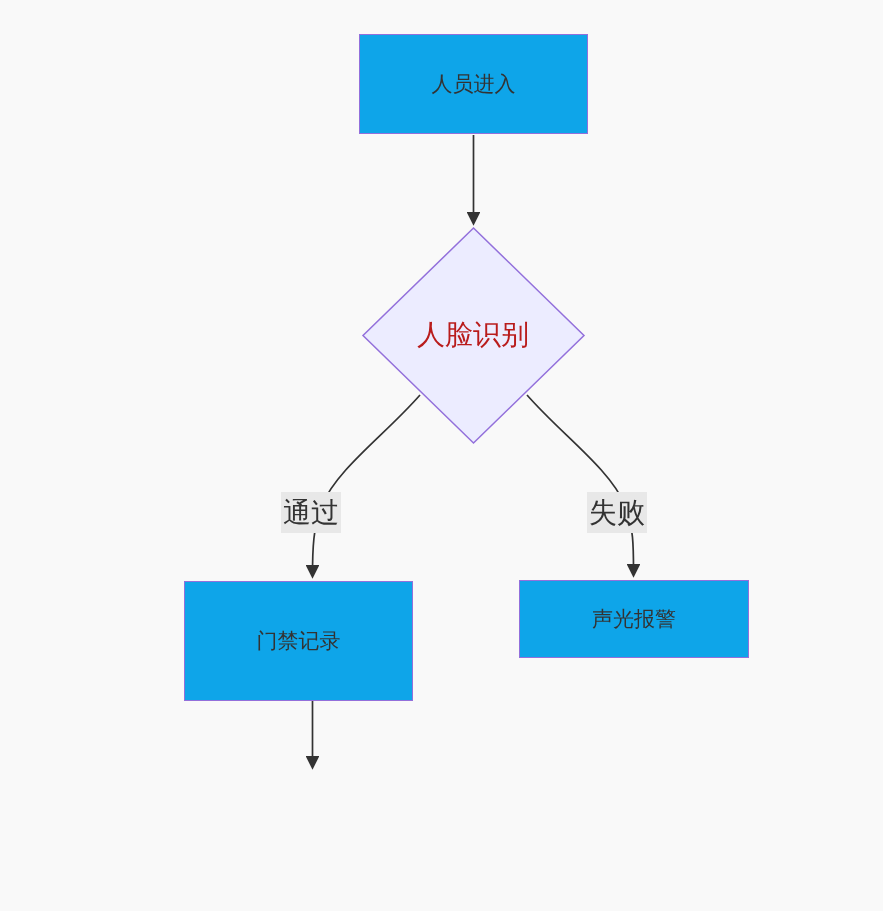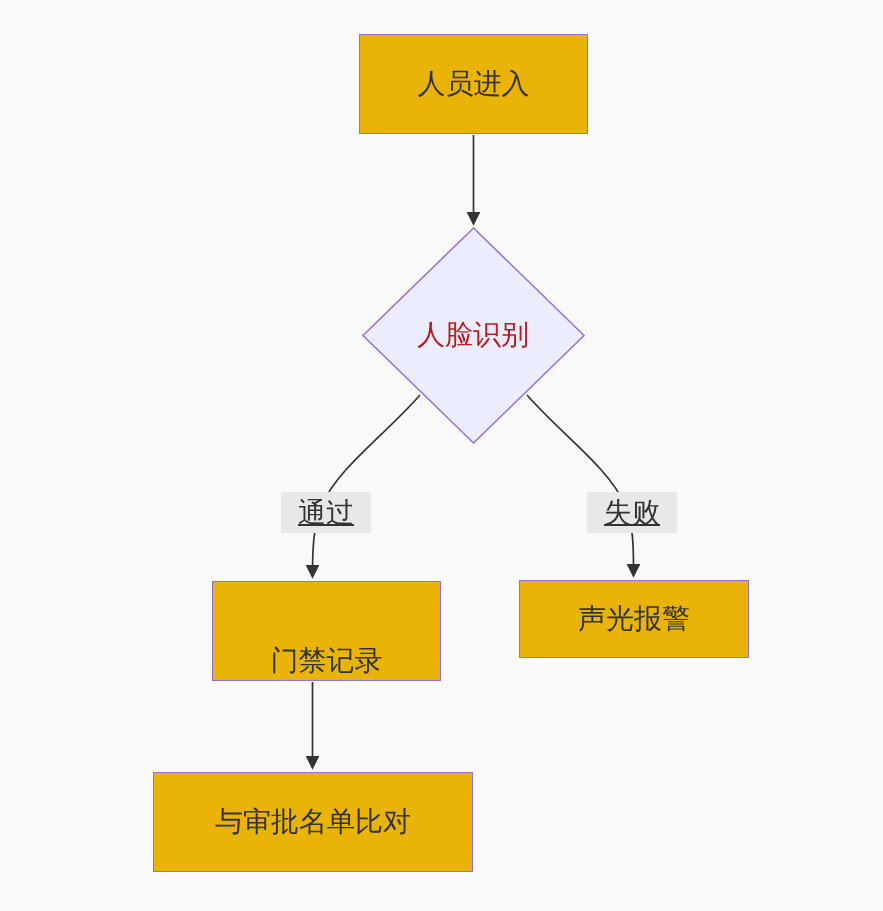--- a/index.html
+++ b/index.html
@@ -21,51 +21,50 @@
   .edges-svg {
     position: absolute;
     left: 0;
     top: 0;
     width: 883px;
     height: 911px;
   }
   .node {
     position: absolute;
     box-sizing: border-box;
-    background: #eab308;
+    background: #0ea5e9;
     border: 1.5px solid #9370DB;
     display: flex;
     align-items: center;
     justify-content: center;
     color: #333333;
-    font-size: 28px;
+    font-size: 21px;
     white-space: nowrap;
   }
   .node-start   { left: 359px; top: 34px;  width: 229px; height: 100px; }
-  .node-record  { left: 212px; top: 581px; width: 229px; height: 100px; align-items: flex-end; }
+  .node-record  { left: 184px; top: 581px; width: 229px; height: 120px; }
   .node-alarm   { left: 519px; top: 580px; width: 230px; height: 78px; }
   .node-compare { left: 153px; top: 772px; width: 320px; height: 100px; }
   .diamond-label {
     position: absolute;
     left: 473px;
     top: 335px;
     transform: translate(-50%, -50%);
     color: #b91c1c;
     font-size: 28px;
     white-space: nowrap;
   }
   .edge-label {
     position: absolute;
     background: #e8e8e8;
     color: #333333;
     font-size: 28px;
     line-height: 41px;
-    padding: 0 17px;
+    padding: 0 2px;
     white-space: nowrap;
-    text-decoration: underline;
   }
   .edge-label-pass { left: 281px; top: 492px; }
   .edge-label-fail { left: 587px; top: 492px; }
 </style>
 </head>
 <body>
 
 <div class="canvas">
 
   <svg class="edges-svg" viewBox="0 0 883 911" xmlns="http://www.w3.org/2000/svg">
@@ -93,21 +92,18 @@
   <div class="diamond-label">人脸识别</div>
 
   <div class="node node-record">
     <span>门禁记录</span>
   </div>
 
   <div class="node node-alarm">
     <span>声光报警</span>
   </div>
 
-  <div class="node node-compare">
-    <span>与审批名单比对</span>
-  </div>
 
   <div class="edge-label edge-label-pass">通过</div>
 
   <div class="edge-label edge-label-fail">失败</div>
 
 </div>
 
 </body></html>

